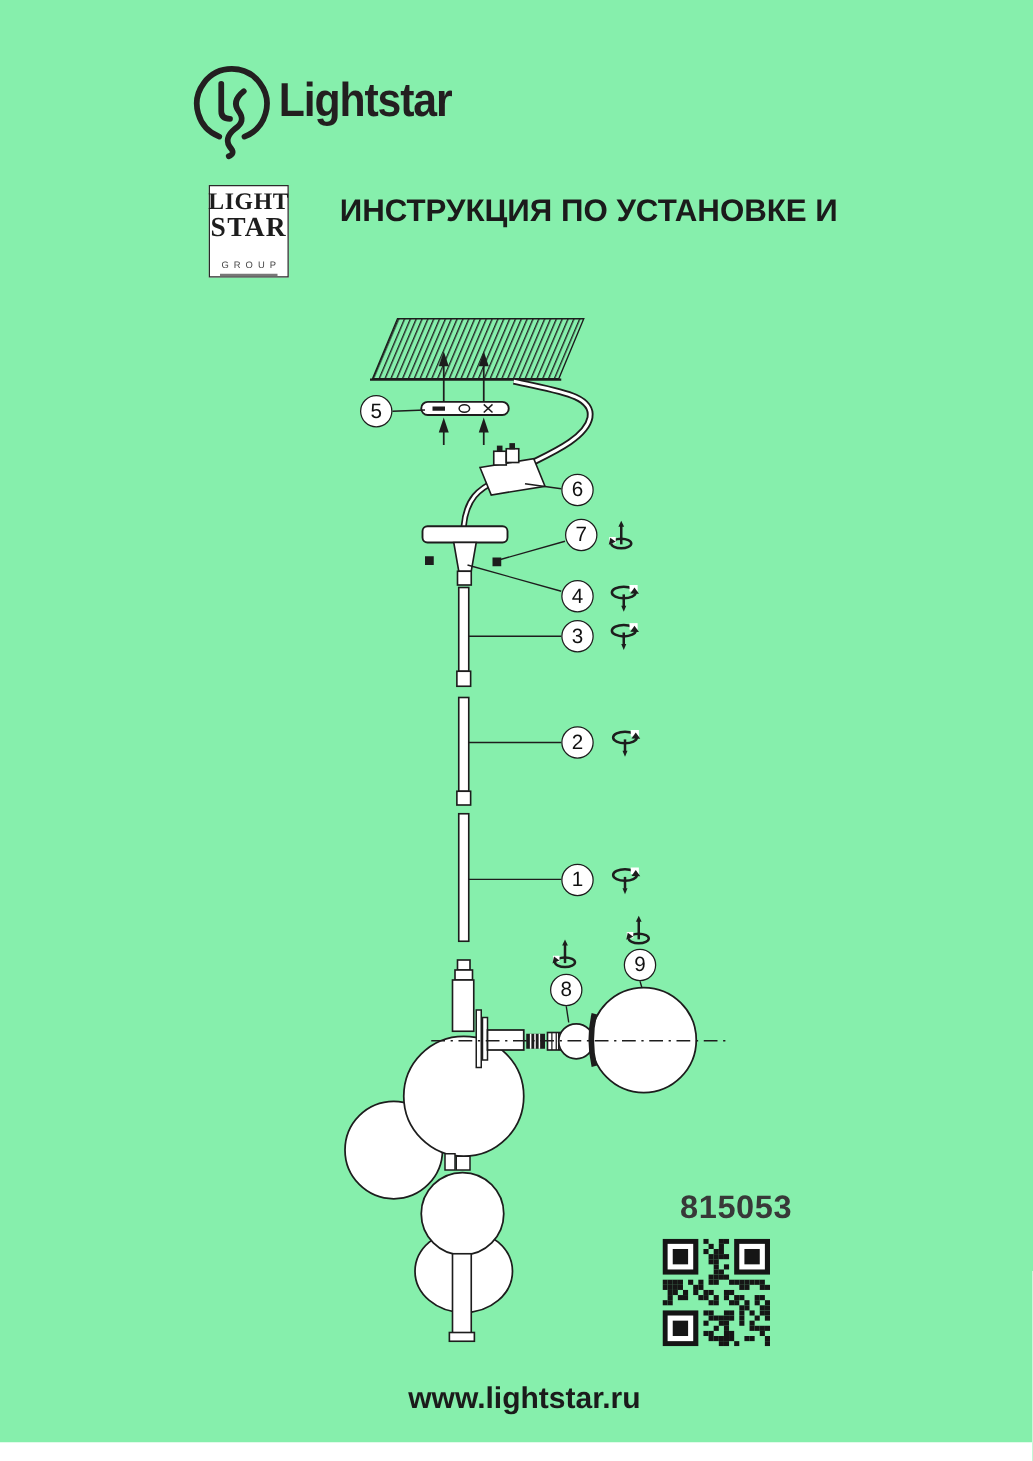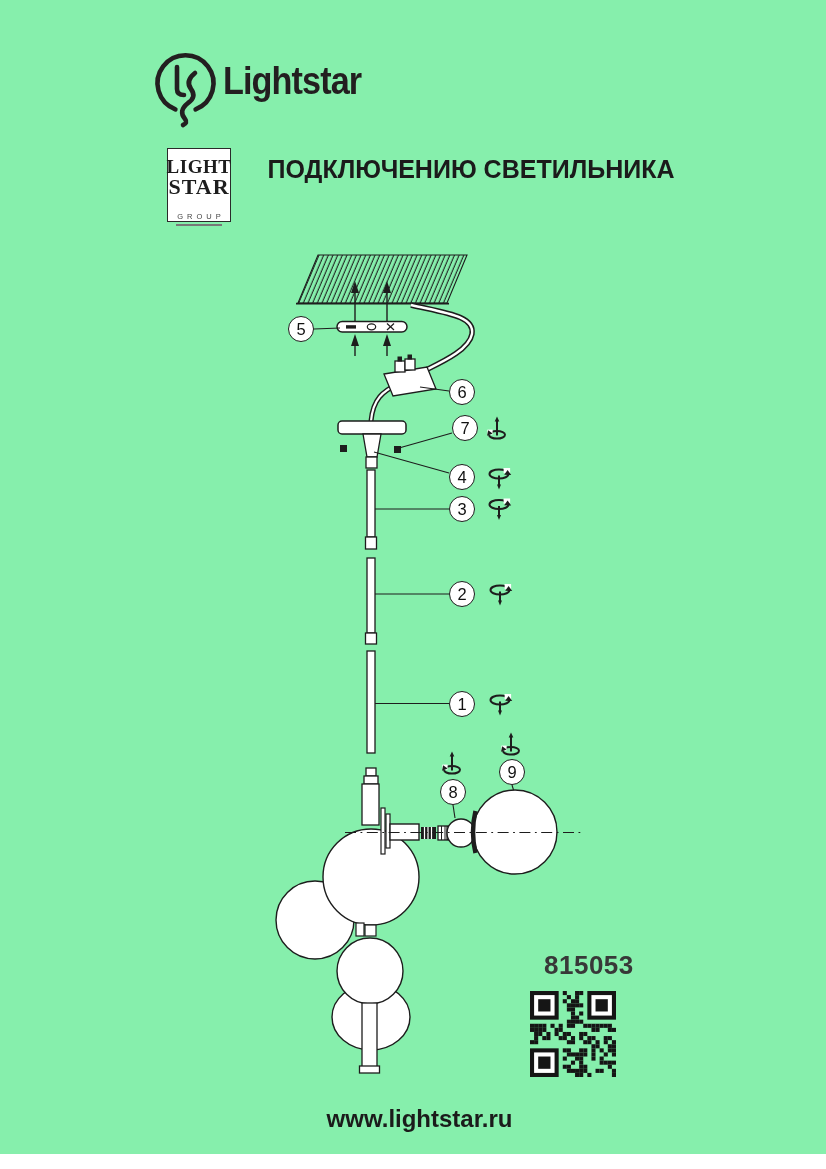--- a/index.html
+++ b/index.html
@@ -6,21 +6,21 @@
   html,body{margin:0;padding:0;background:#fff;}
   .page{position:relative;width:826px;height:1154px;background:#86efac;overflow:hidden;
         font-family:"Liberation Sans", sans-serif;color:var(--ink);}
   .logo{position:absolute;left:150px;top:44px;width:74px;height:86px;}
   .wordmark{position:absolute;left:223px;top:60px;font-size:38px;font-weight:bold;letter-spacing:-1px;
             color:#231f20;transform:scaleX(.9);transform-origin:left top;}
   .series{position:absolute;right:138px;top:62px;text-align:right;color:#201d1e;}
   .series .s1{font-size:27.5px;font-weight:bold;letter-spacing:.5px;line-height:30px;}
   .series .s2{font-size:24px;font-weight:bold;letter-spacing:.5px;line-height:28px;margin-top:7px;}
   .groupbox{position:absolute;left:167px;top:148px;width:62px;height:72px;border:1.6px solid #2a2a2a;
-            display:flex;flex-direction:column;align-items:center;justify-content:flex-start;background:#fff;}
+            display:flex;flex-direction:column;align-items:center;justify-content:flex-end;background:#fff;}
   .groupbox .g1{font-family:"Liberation Serif", serif;font-weight:bold;font-size:19px;line-height:19px;margin-top:8px;letter-spacing:.5px;}
   .groupbox .g2{font-family:"Liberation Serif", serif;font-weight:bold;font-size:22px;line-height:21px;letter-spacing:1px;}
   .groupbox .g3{font-size:7.5px;letter-spacing:4px;margin-top:15px;margin-left:4px;color:#444;}
   .flag{width:46px;height:5px;margin-top:3px;display:flex;border-top:1px solid #777;border-bottom:1px solid #777;}
   .flag span{flex:1;height:100%;}
   .fg{background:var(--flag-green);} .fw{background:var(--flag-white);} .fr{background:var(--flag-red);}
   .instr{position:absolute;left:241px;top:154px;width:460px;text-align:center;
          font-size:25px;font-weight:bold;line-height:31px;color:#1b1b1b;}
   .diagram{position:absolute;left:0;top:0;width:826px;height:1169px;}
   .co{position:absolute;width:26px;height:26px;border:1.6px solid #1d1d1d;border-radius:50%;background:#fff;
@@ -50,21 +50,21 @@
     <div class="g2">STAR</div>
     <div class="g3">GROUP</div>
     <div class="flag">
         <span class="fg"></span>
         <span class="fw"></span>
         <span class="fr"></span>
       </div>
   </div>
 
   <div class="instr">
-    <div>ПОДКЛЮЧЕНИЮ СВЕТИЛЬНИКА</div>
+    <div>ИНСТРУКЦИЯ ПО УСТАНОВКЕ И</div>
   </div>
 
   <svg class="diagram" viewBox="0 0 826 1169">
     <defs>
       <pattern id="hatch" width="4.3" height="4.3" patternUnits="userSpaceOnUse" patternTransform="rotate(23)">
         <line x1="2" y1="-1" x2="2" y2="5.3" stroke="#1d1d1d" stroke-width="1.05"></line>
       </pattern>
       <g id="turnB" fill="none" stroke="#1d1d1d" stroke-width="2">
         <ellipse cx="0" cy="-4" rx="9.5" ry="4.6"></ellipse>
         <rect x="4.6" y="-10" width="6.5" height="5.2" fill="#fff" stroke="none"></rect>

